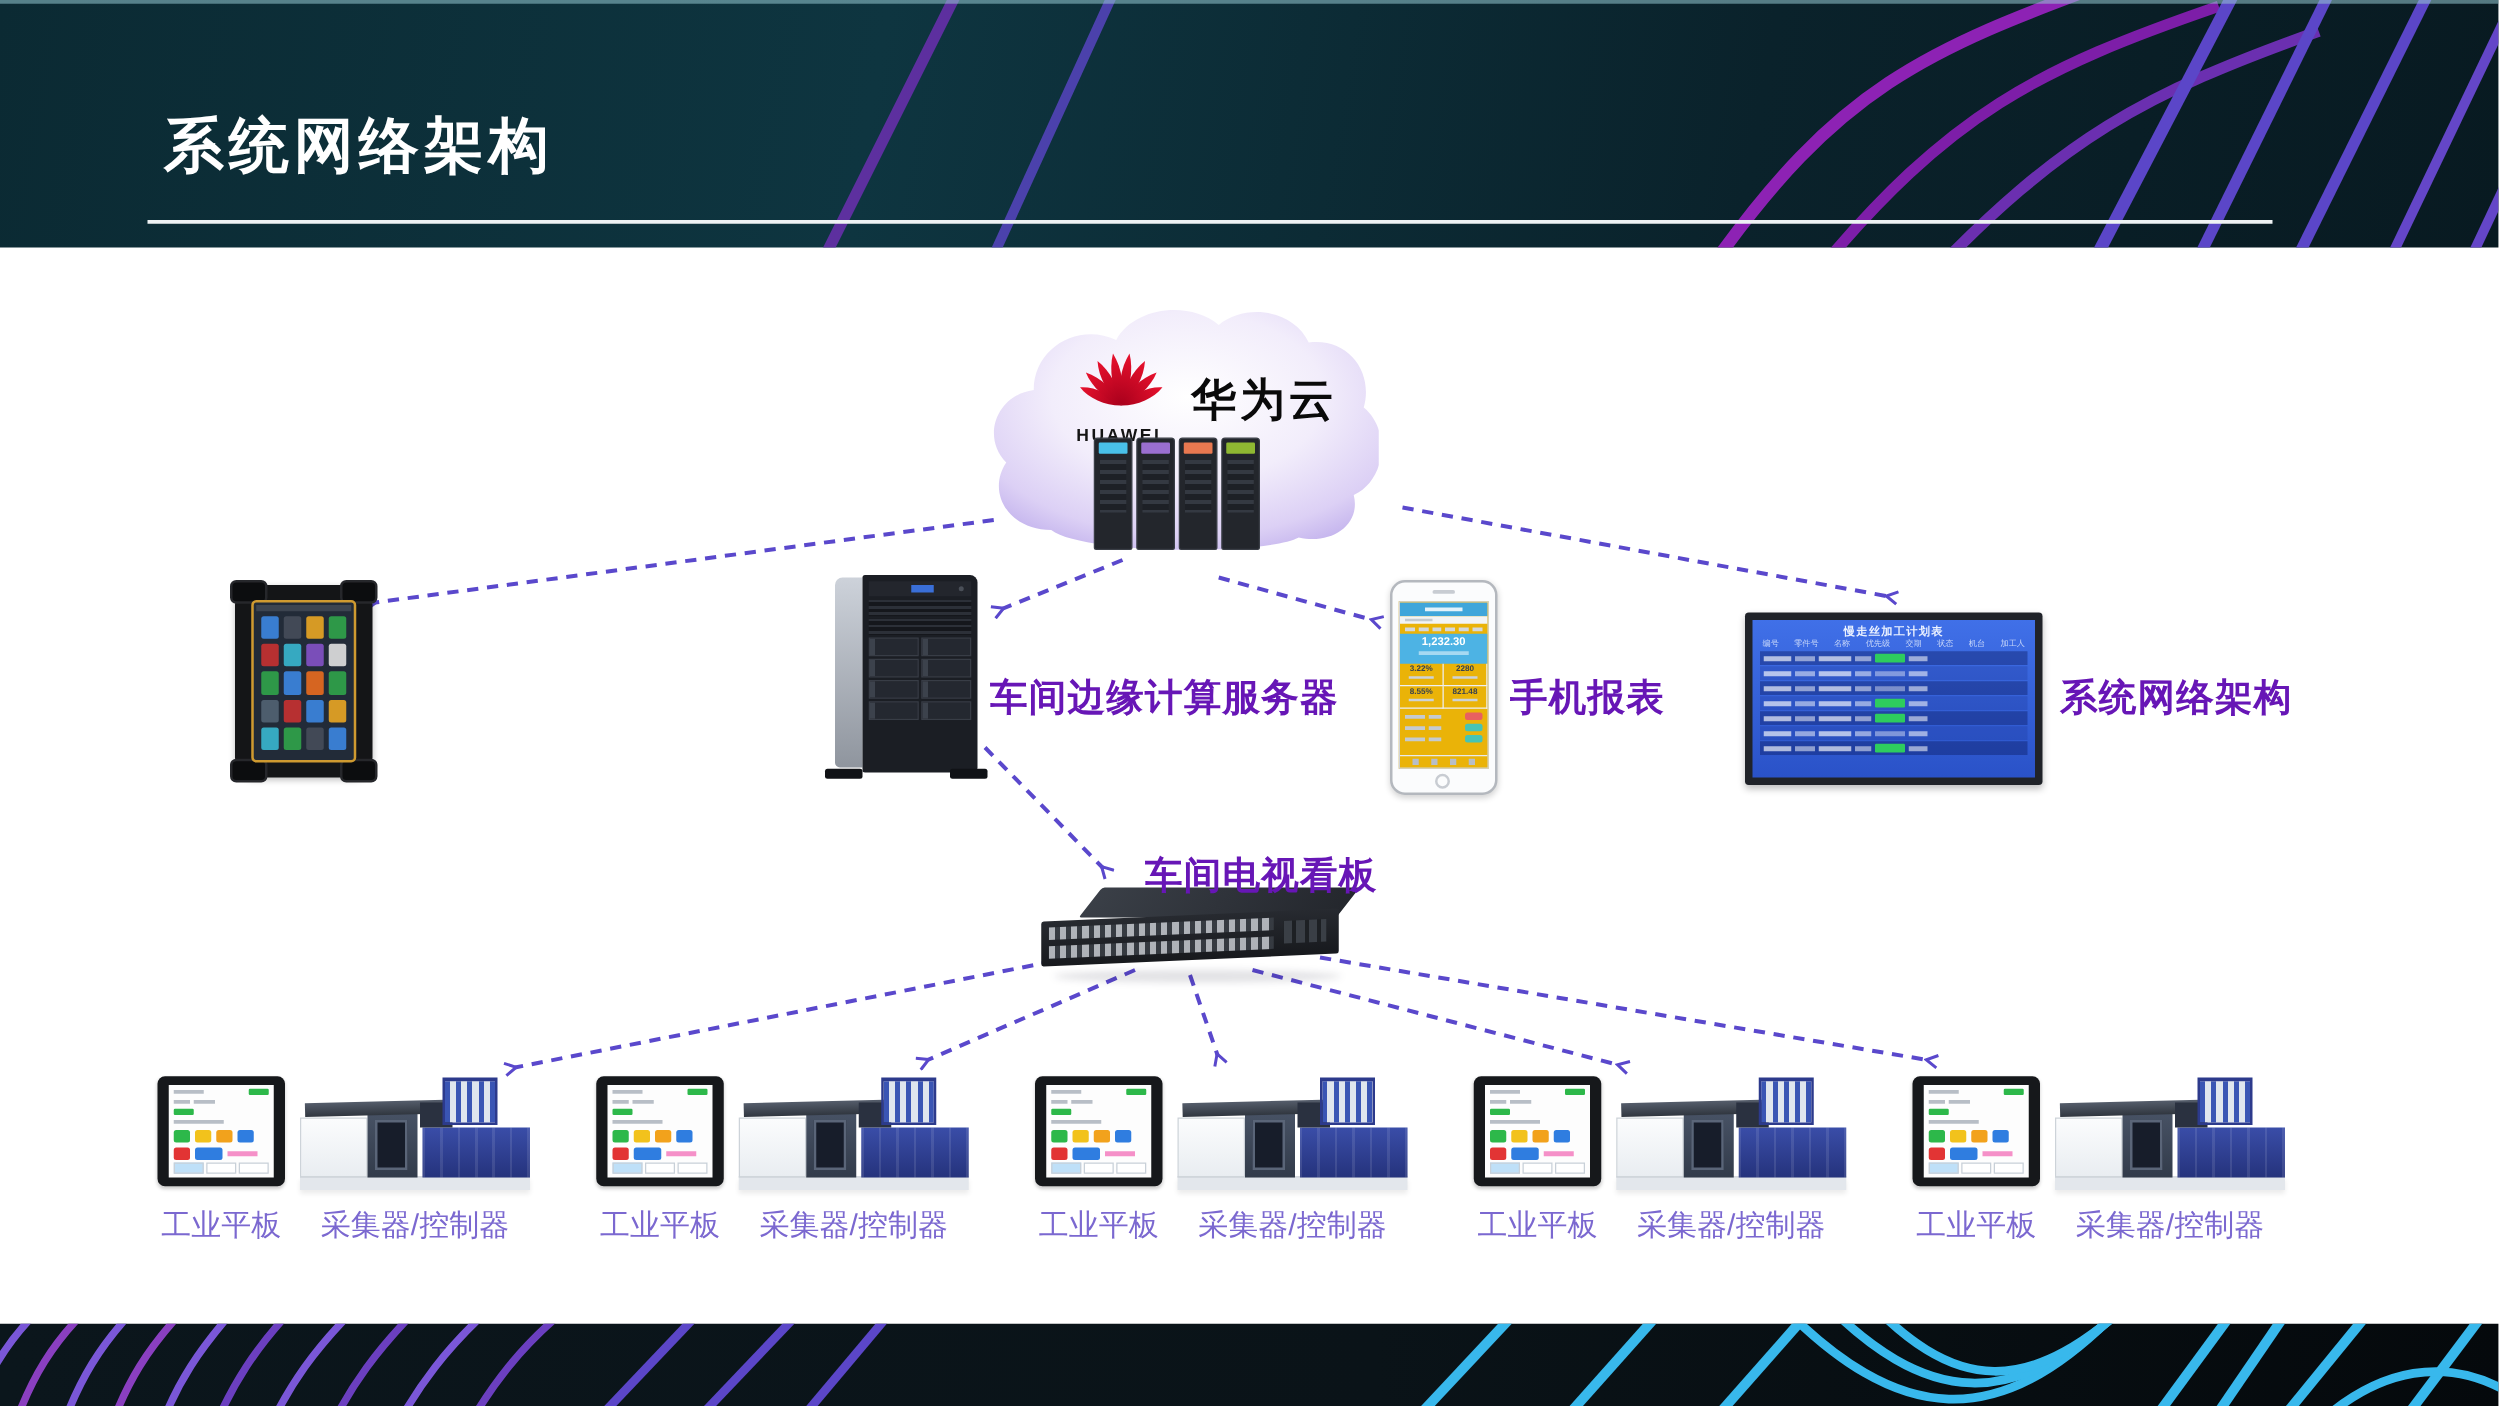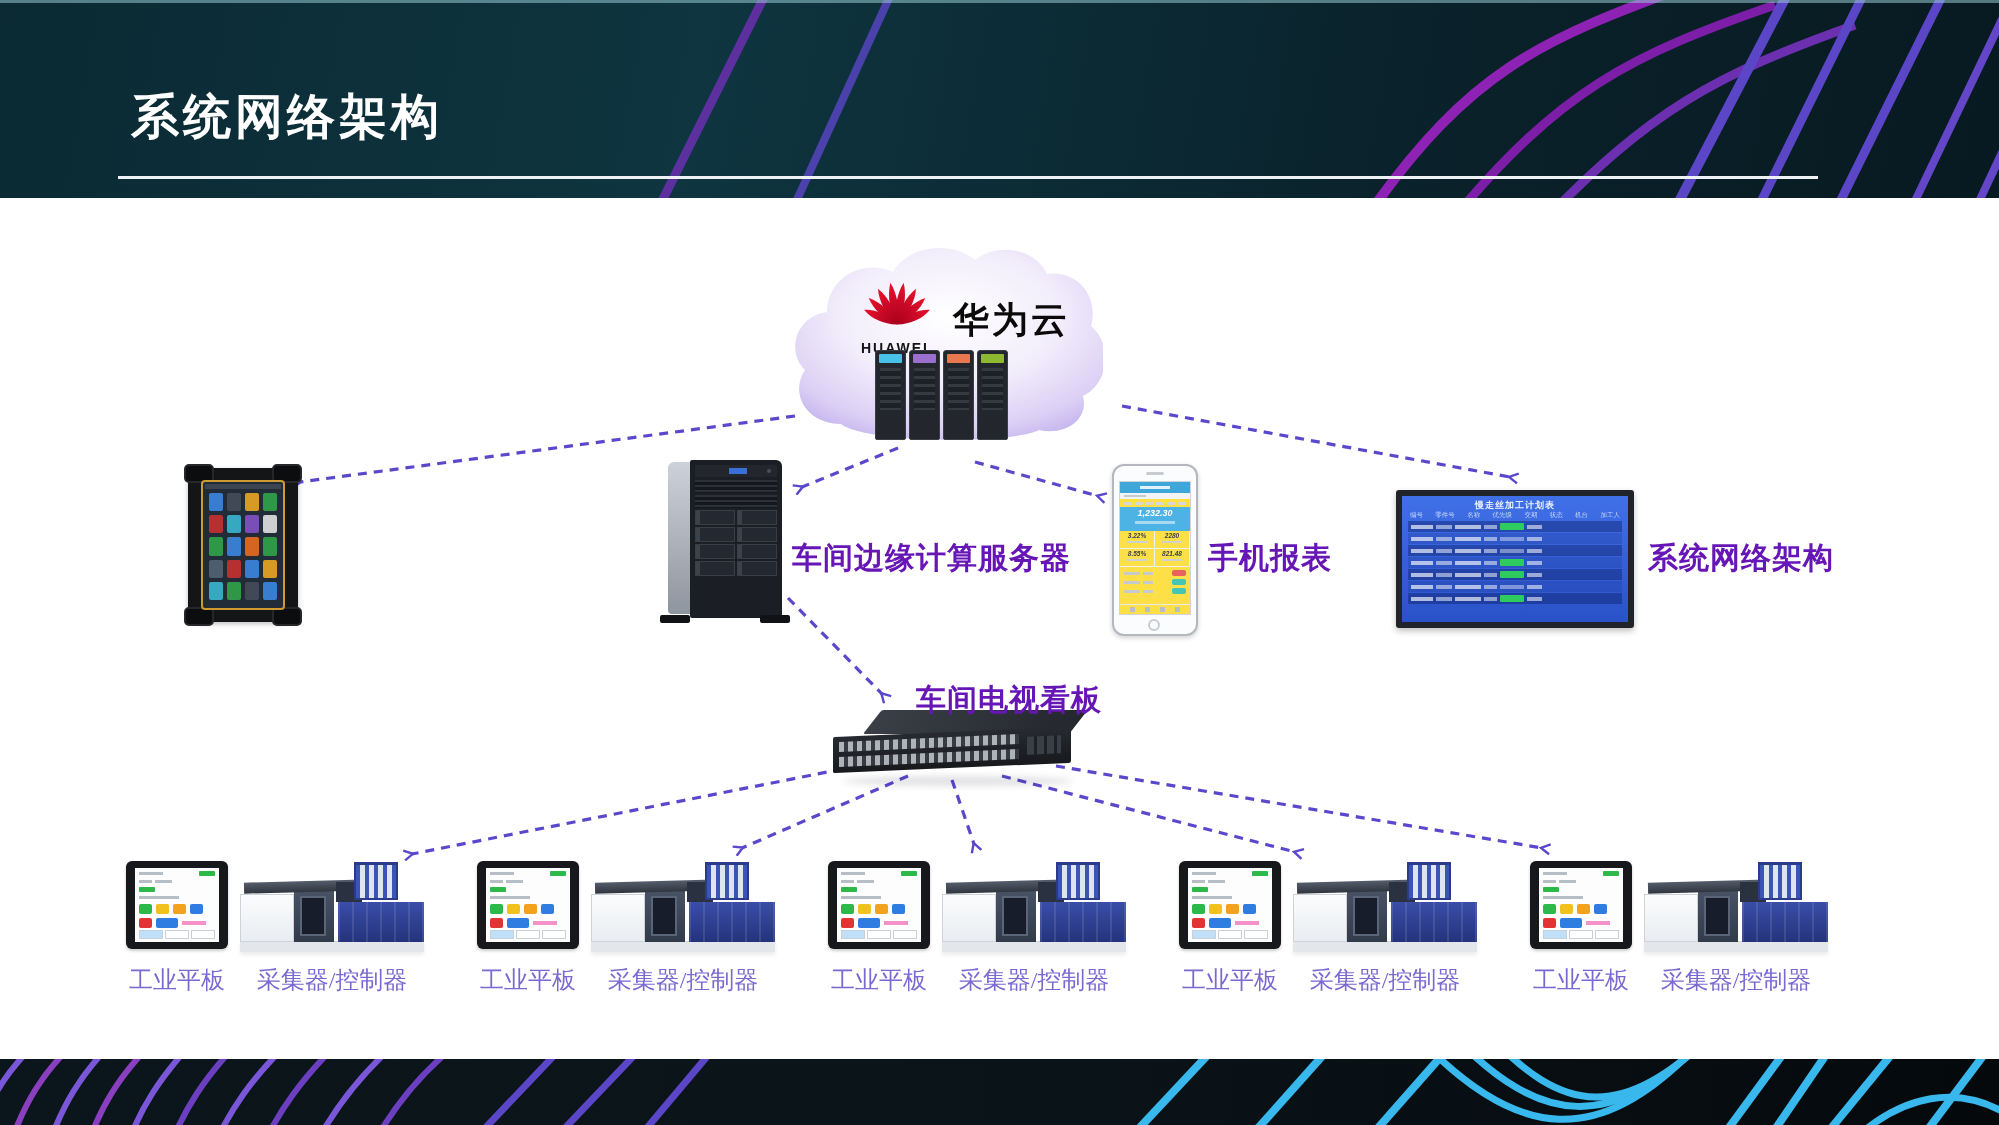--- a/index.html
+++ b/index.html
@@ -71,22 +71,22 @@
   .tw-vent{height:13px;margin-bottom:2px;background:repeating-linear-gradient(180deg,#2c3038 0 2px,#15171c 2px 5px);}
   .tw-bays{display:grid;grid-template-columns:1fr 1fr;gap:2px;margin-top:2px;}
   .tw-bays i{display:block;height:13px;background:linear-gradient(90deg,#3c424c 0 4px,#242830 4px);border:1px solid #383d46;}
   .tw-foot{position:absolute;bottom:-5px;width:30px;height:8px;background:#101216;border-radius:2px;display:block;}
   .f-l{left:-8px;} .f-r{right:-8px;}
 
   
   .phone{position:absolute;left:1112px;top:464px;width:82px;height:168px;background:#fbfcfd;
          border:2px solid #b4b8be;border-radius:12px;z-index:2;box-shadow:0 2px 5px rgba(0,0,0,.18);}
   .ph-cam{position:absolute;top:6px;left:32px;width:18px;height:3px;background:#c8ccd2;border-radius:2px;display:block;}
-  .ph-screen{position:absolute;left:5px;right:5px;top:15px;bottom:19px;background:#fde047;border:1px solid #d0d4d8;
-             display:flex;flex-direction:column;overflow:hidden;font-style:italic;}
+  .ph-screen{position:absolute;left:5px;right:5px;top:15px;bottom:19px;background:#eab308;border:1px solid #d0d4d8;
+             display:flex;flex-direction:column;overflow:hidden;}
   .ph-head{height:11px;background:#3fa6da;display:flex;align-items:center;justify-content:center;}
   .ph-head i{display:block;width:30px;height:3px;background:rgba(255,255,255,.85);}
   .ph-sub{height:6px;background:#f2f4f6;display:flex;align-items:center;padding-left:4px;}
   .ph-sub i{display:block;width:22px;height:2px;background:#c4cad0;}
   .ph-tabs{height:8px;display:flex;gap:3px;align-items:center;padding:0 4px;}
   .ph-tabs i{display:block;flex:1;height:3px;background:#d4d8dc;}
   .ph-big{height:24px;background:#4db3e4;text-align:center;color:#fff;}
   .ph-big .pv{font-size:9px;font-weight:700;line-height:13px;}
   .ph-big .pb{display:block;width:40px;height:3px;background:rgba(255,255,255,.5);margin:1px auto 0;}
   .ph-grid{display:grid;grid-template-columns:1fr 1fr;}
@@ -131,21 +131,21 @@
   .sw-ports.r2{top:20px;}
   .sw-up{position:absolute;right:10px;top:8px;width:34px;height:18px;display:block;
          background:repeating-linear-gradient(90deg,#3a3f46 0 7px,#1d2024 7px 10px);}
   .sw-shadow{position:absolute;left:10px;bottom:-6px;width:230px;height:10px;background:rgba(20,20,40,.12);
              border-radius:50%;filter:blur(3px);display:block;}
 
   
   #bottom-row{position:absolute;left:126px;top:856px;width:1716px;display:flex;
               justify-content:space-between;z-index:2;}
   .station-group{display:flex;gap:10px;width:312px;}
-  .station-col{display:flex;flex-direction:column;align-items:center;font-family:Liberation Serif, serif;}
+  .station-col{display:flex;flex-direction:column;align-items:center;}
   .devbox{height:96px;display:flex;align-items:flex-end;}
   .sub-label{margin-top:12px;font-size:24px;color:#7b68d0;font-weight:500;white-space:nowrap;text-align:center;}
 
   .ind-tablet{position:relative;width:102px;height:88px;background:#16181b;border-radius:6px;
               padding:7px 9px;box-sizing:border-box;margin-bottom:3px;box-shadow:0 2px 3px rgba(0,0,0,.2);}
   .ind-screen{position:relative;width:100%;height:100%;background:#fdfdfd;overflow:hidden;}
   .ir{display:flex;gap:3px;margin:3px 4px 0;align-items:center;height:5px;}
   .tbar{display:block;width:24px;height:3px;background:#b8bec6;}
   .tbar.short{width:13px;} .tbar.short2{width:17px;} .tbar.long{width:40px;}
   .gbadge{display:block;width:16px;height:5px;background:#2db84a;border-radius:1px;}

